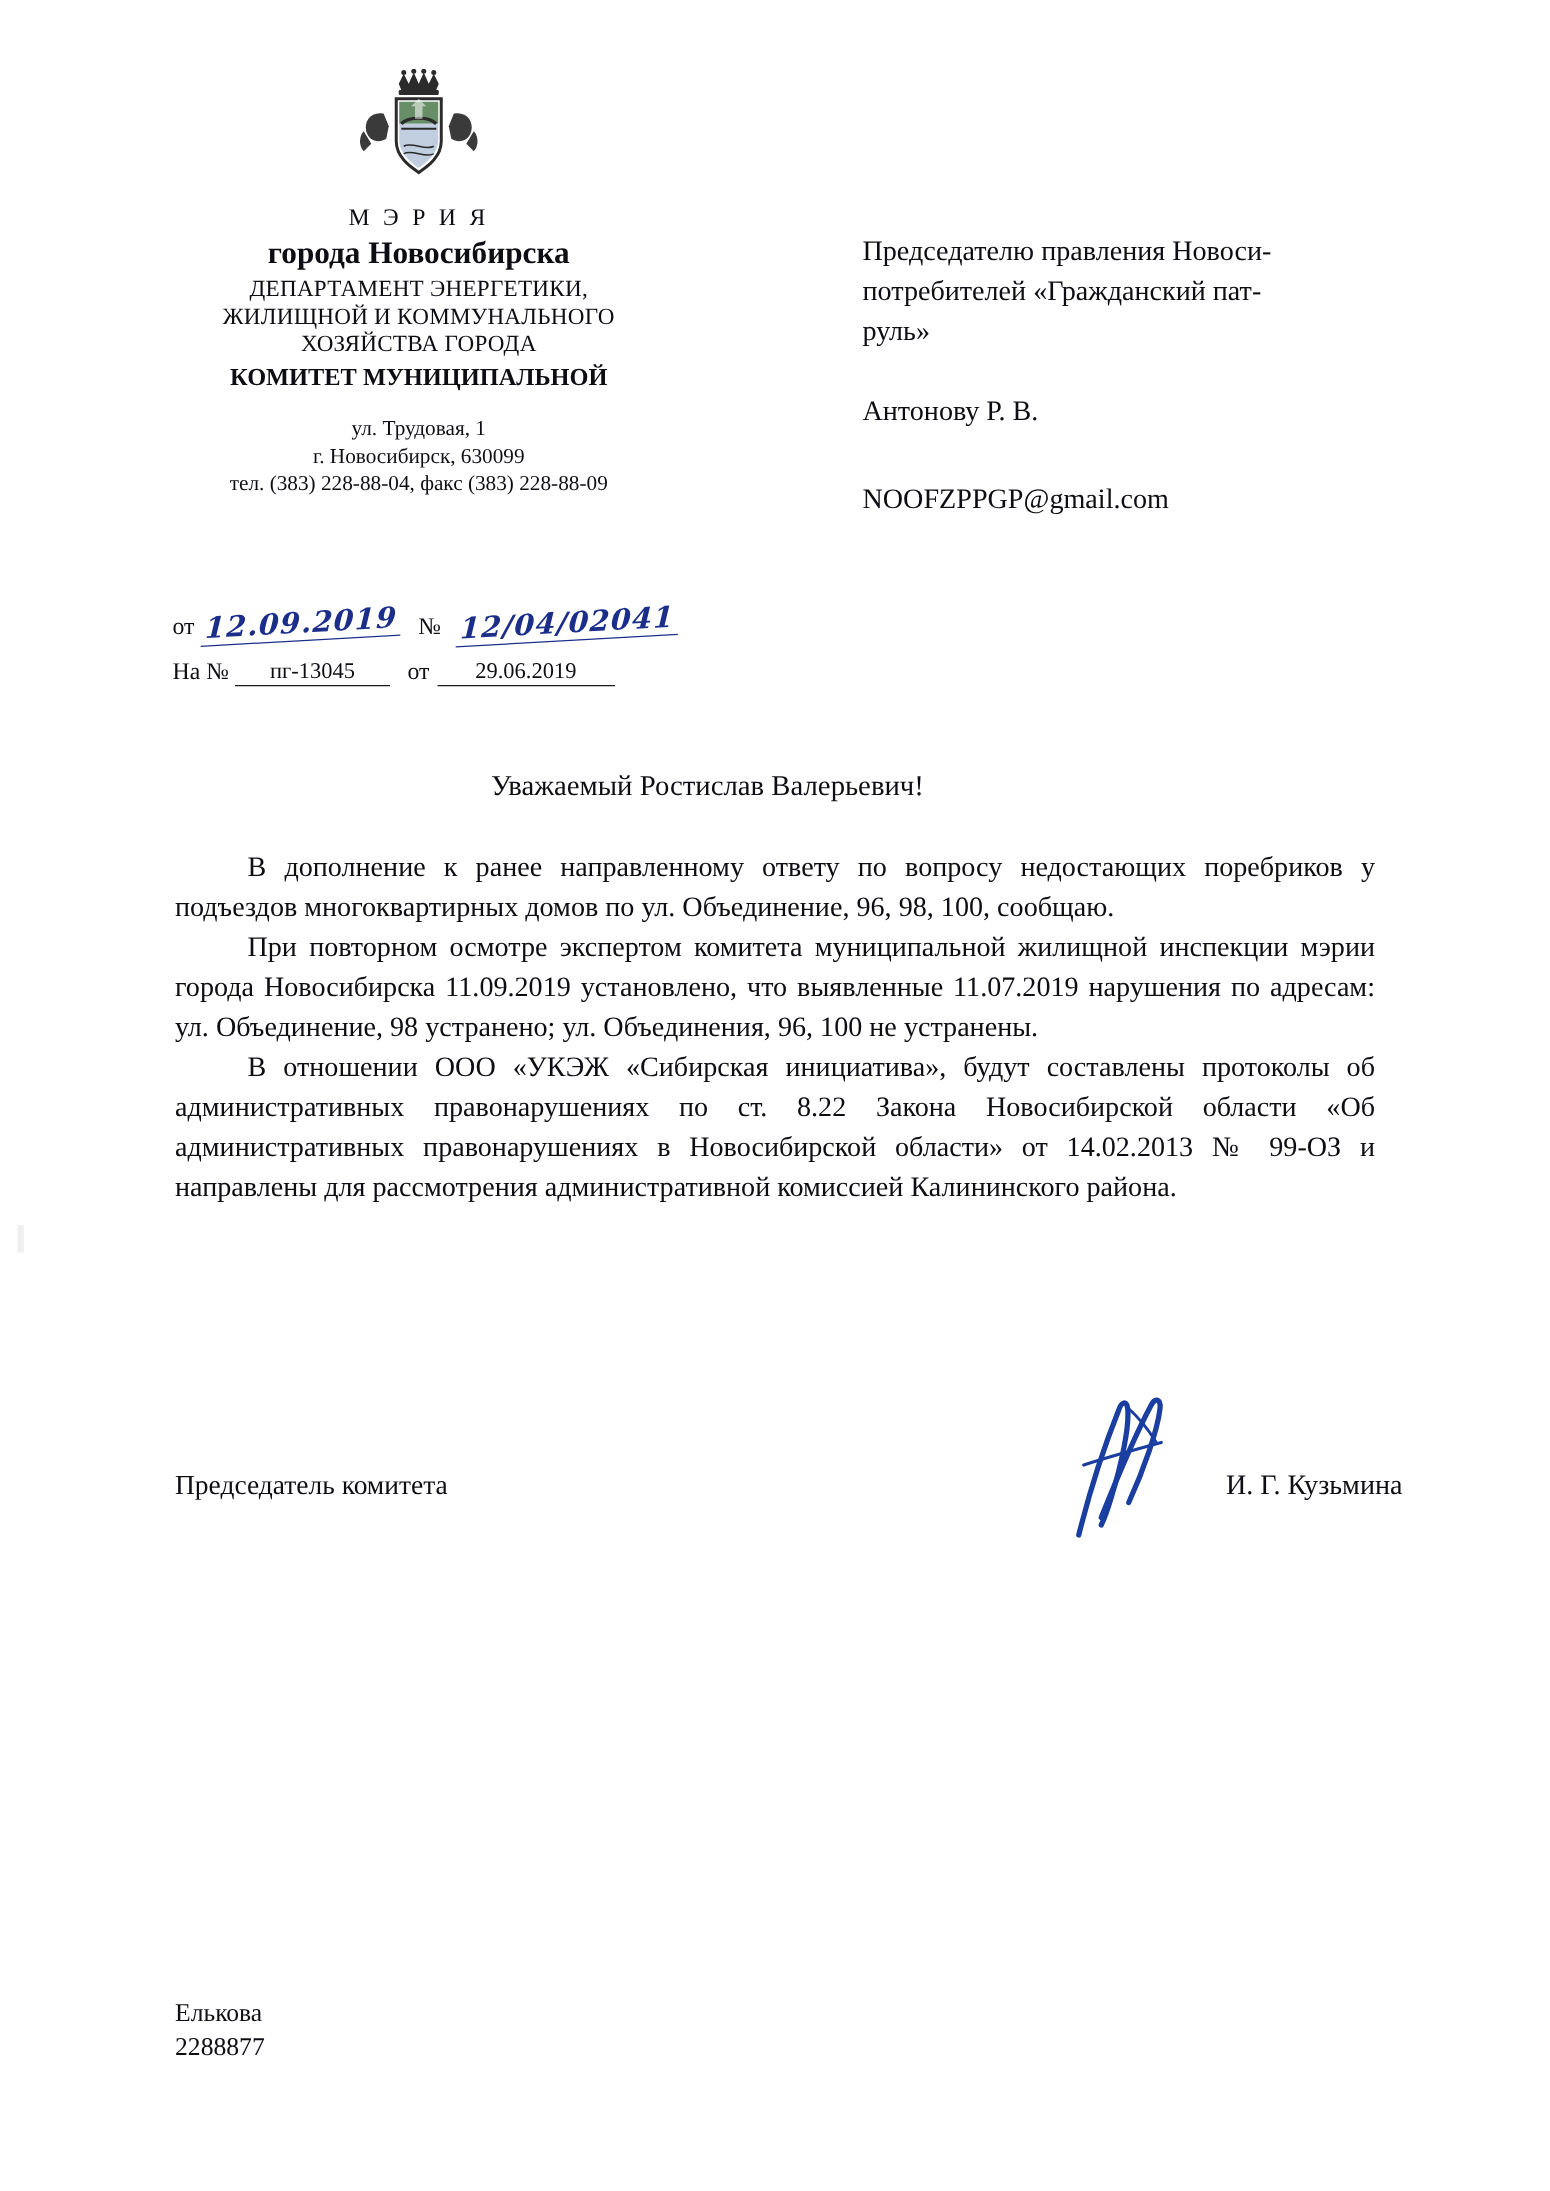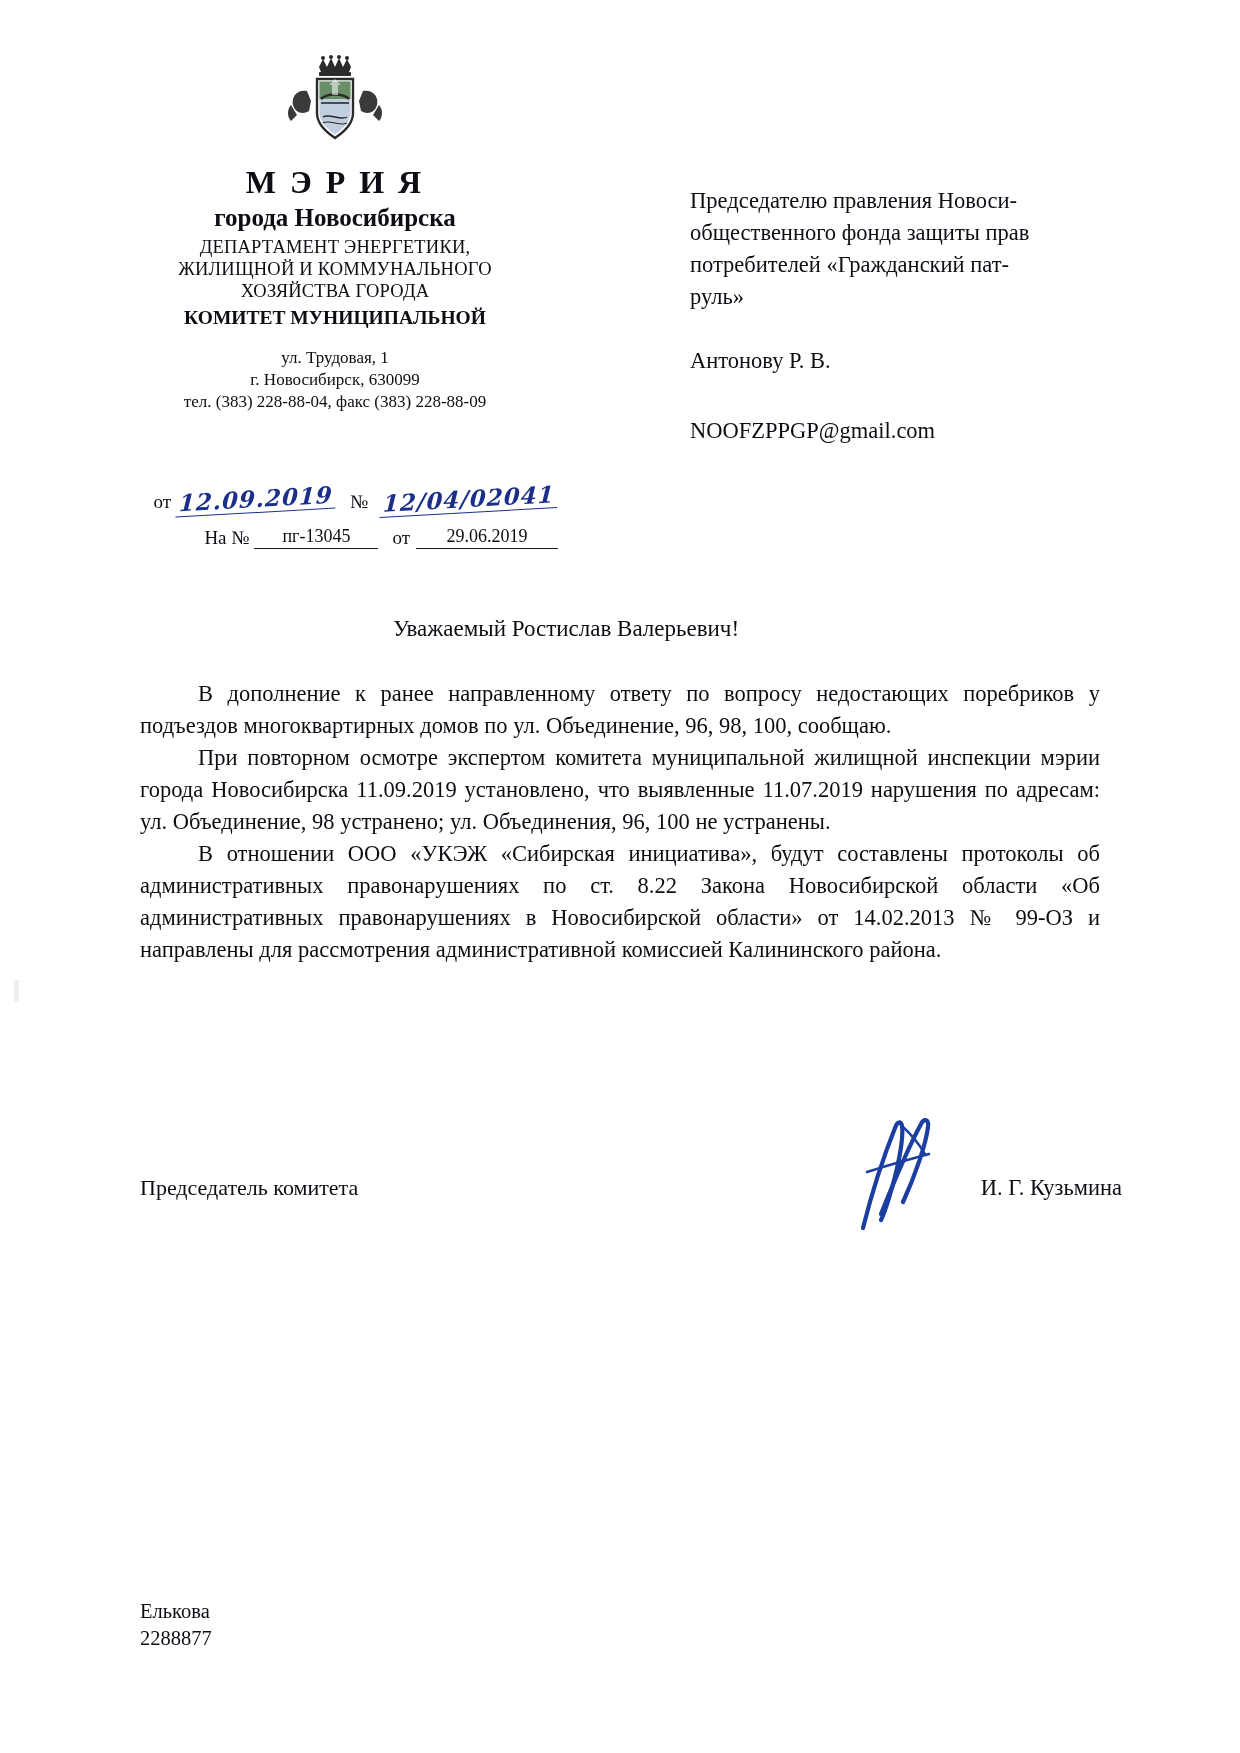--- a/index.html
+++ b/index.html
@@ -33,22 +33,22 @@
   .coat {
     width: 100px;
     height: 95px;
     margin: 0 auto 8px auto;
     position: relative;
   }
   .coat svg { display: block; }
 
   .org-line1 {
     font-family: "Liberation Serif", serif;
-    font-weight: bold;
-    font-size: 32px;
+    font-weight: normal;
+    font-size: 19px;
     letter-spacing: 3px;
     margin-top: 14px;
   }
   .org-line2 {
     font-weight: bold;
     font-size: 25px;
     margin-top: 3px;
   }
   .org-dept {
     font-size: 18.5px;
@@ -73,21 +73,20 @@
     position: absolute;
     left: 138px;
     top: 487px;
     width: 420px;
     font-size: 19px;
   }
   .ref-row {
     display: flex;
     align-items: flex-end;
     white-space: nowrap;
-    justify-content: flex-end;
   }
   .ref-row.second { margin-top: 14px; }
   .ref-label { font-size: 19px; padding-right: 5px; }
   .hand {
     font-family: "DejaVu Serif", serif;
     font-style: italic;
     font-weight: bold;
     font-size: 23px;
     color: #1b2f8a;
     transform: rotate(-3.2deg) skewX(-6deg);
@@ -253,21 +252,20 @@
     <div class="ref-row second">
       <span class="ref-label">На №</span>
       <span class="underline-field w1">пг-13045</span>
       <span class="ref-num-label">от</span>
       <span class="underline-field w2">29.06.2019</span>
     </div>
   </div>
 
   <div class="addressee">
     <p>Председателю правления Новоси-</p>
-    <p>общественного фонда защиты прав</p>
     <p>потребителей «Гражданский пат-</p>
     <p>руль»</p>
     <p class="gap-name">Антонову Р. В.</p>
     <p class="gap-mail">NOOFZPPGP@gmail.com</p>
   </div>
 
   <div class="salutation">Уважаемый Ростислав Валерьевич!</div>
 
   <div class="body-text">
     <p>В дополнение к ранее направленному ответу по вопросу   недостающих поребриков у подъездов  многоквартирных  домов по ул. Объединение, 96, 98, 100, сообщаю.</p>

